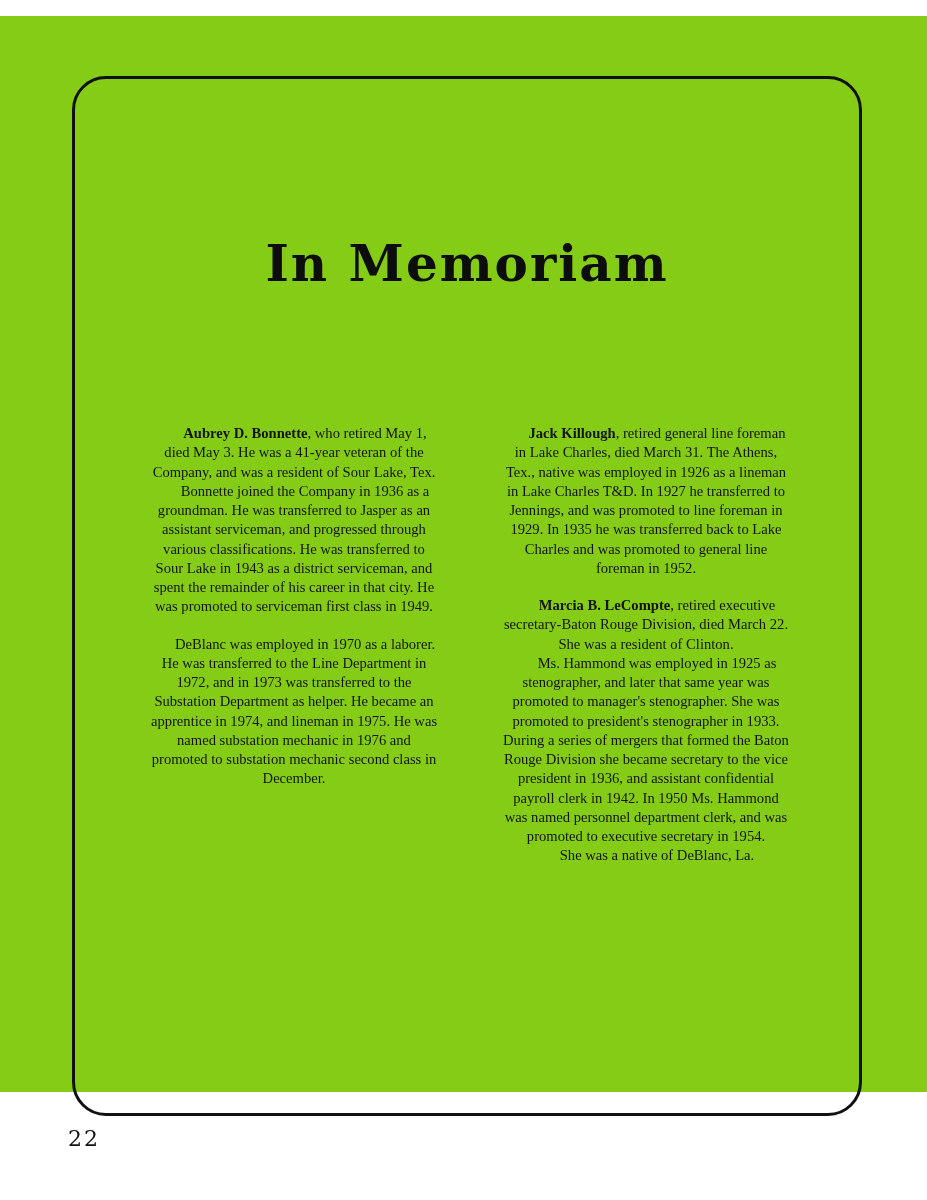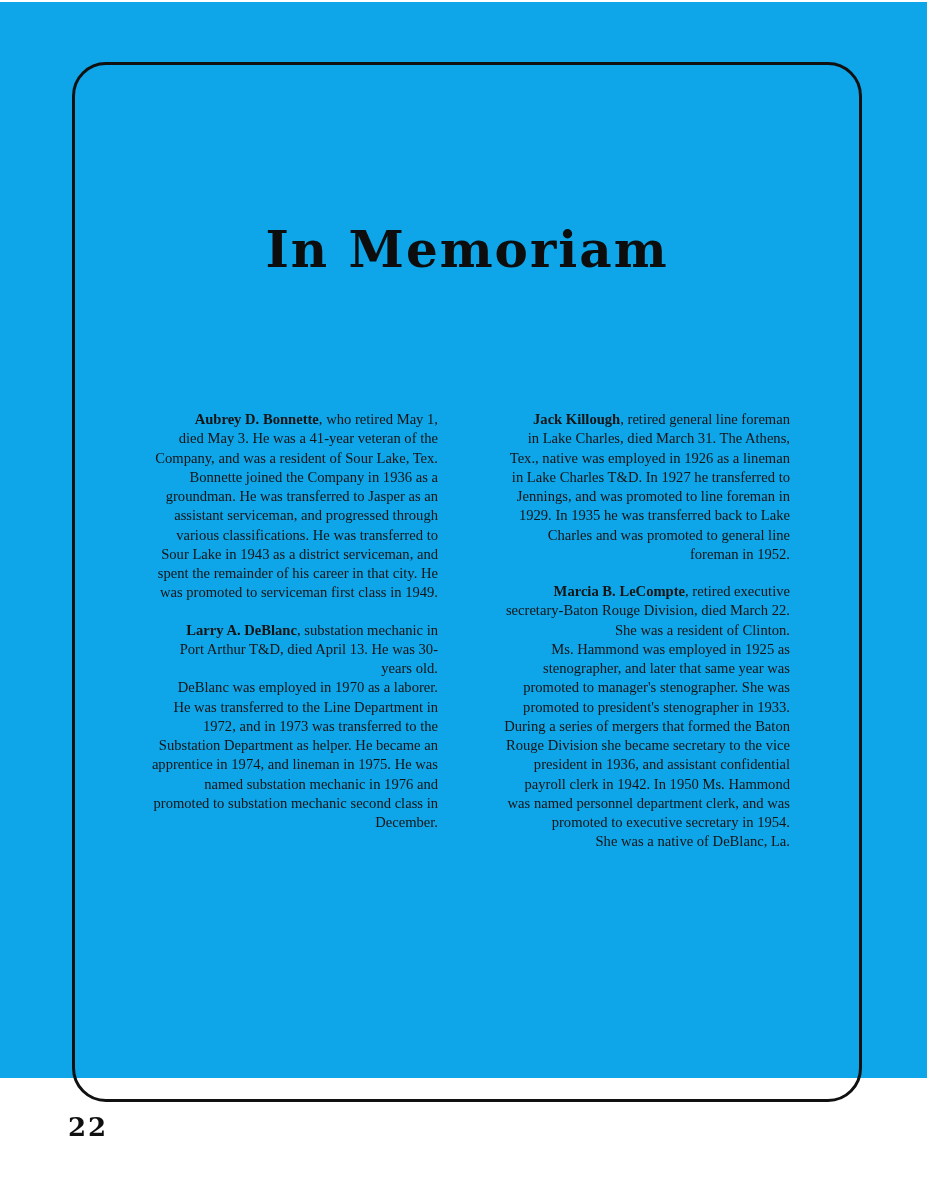--- a/index.html
+++ b/index.html
@@ -12,24 +12,24 @@
     height: 1200px;
     position: relative;
     font-family: "Liberation Serif", serif;
     color: #111111;
     overflow: hidden;
   }
 
   .page {
     position: absolute;
     left: 0;
-    top: 2px;
+    top: 16px;
     width: 927px;
     height: 1076px;
-    background: #0ea5e9;
+    background: #84cc16;
   }
 
   
   .frame {
     position: absolute;
     left: 72px;
     top: 60px;
     width: 790px;
     height: 1040px;
     border: 3px solid #111111;
@@ -65,40 +65,40 @@
   }
 
   .entry {
     margin: 0 0 18px 0;
   }
 
   .entry p {
     margin: 0;
     font-size: 14.6px;
     line-height: 1.32;
-    text-align: right;
+    text-align: center;
     text-indent: 22px;
     color: #141414;
   }
 
   .entry p.lead {
     text-indent: 22px;
   }
 
   .entry .name {
     font-weight: bold;
   }
 
   .page-number {
     position: absolute;
     left: 68px;
     top: 1110px;
     font-family: "DejaVu Serif", serif;
-    font-weight: bold;
-    font-size: 26px;
+    font-weight: normal;
+    font-size: 22px;
     letter-spacing: 2px;
     color: #101010;
   }
 </style>
 </head>
 <body>
 
 <div class="page">
 
   <div class="frame"></div>
@@ -108,21 +108,20 @@
   <div class="columns">
 
     <div class="col">
 
       <div class="entry">
         <p class="lead"><span class="name">Aubrey D. Bonnette</span><span>, who retired May 1, died May 3. He was a 41-year veteran of the Company, and was a resident of Sour Lake, Tex.</span></p>
         <p>Bonnette joined the Company in 1936 as a groundman. He was transferred to Jasper as an assistant serviceman, and progressed through various classifications. He was transferred to Sour Lake in 1943 as a district serviceman, and spent the remainder of his career in that city. He was promoted to serviceman first class in 1949.</p>
       </div>
 
       <div class="entry">
-        <p class="lead"><span class="name">Larry A. DeBlanc</span><span>, substation mechanic in Port Arthur T&amp;D, died April 13. He was 30-years old.</span></p>
         <p>DeBlanc was employed in 1970 as a laborer. He was transferred to the Line Department in 1972, and in 1973 was transferred to the Substation Department as helper. He became an apprentice in 1974, and lineman in 1975. He was named substation mechanic in 1976 and promoted to substation mechanic second class in December.</p>
       </div>
 
     </div>
 
     <div class="col">
 
       <div class="entry">
         <p class="lead"><span class="name">Jack Killough</span><span>, retired general line foreman in Lake Charles, died March 31. The Athens, Tex., native was employed in 1926 as a lineman in Lake Charles T&amp;D. In 1927 he transferred to Jennings, and was promoted to line foreman in 1929. In 1935 he was transferred back to Lake Charles and was promoted to general line foreman in 1952.</span></p>
       </div>

